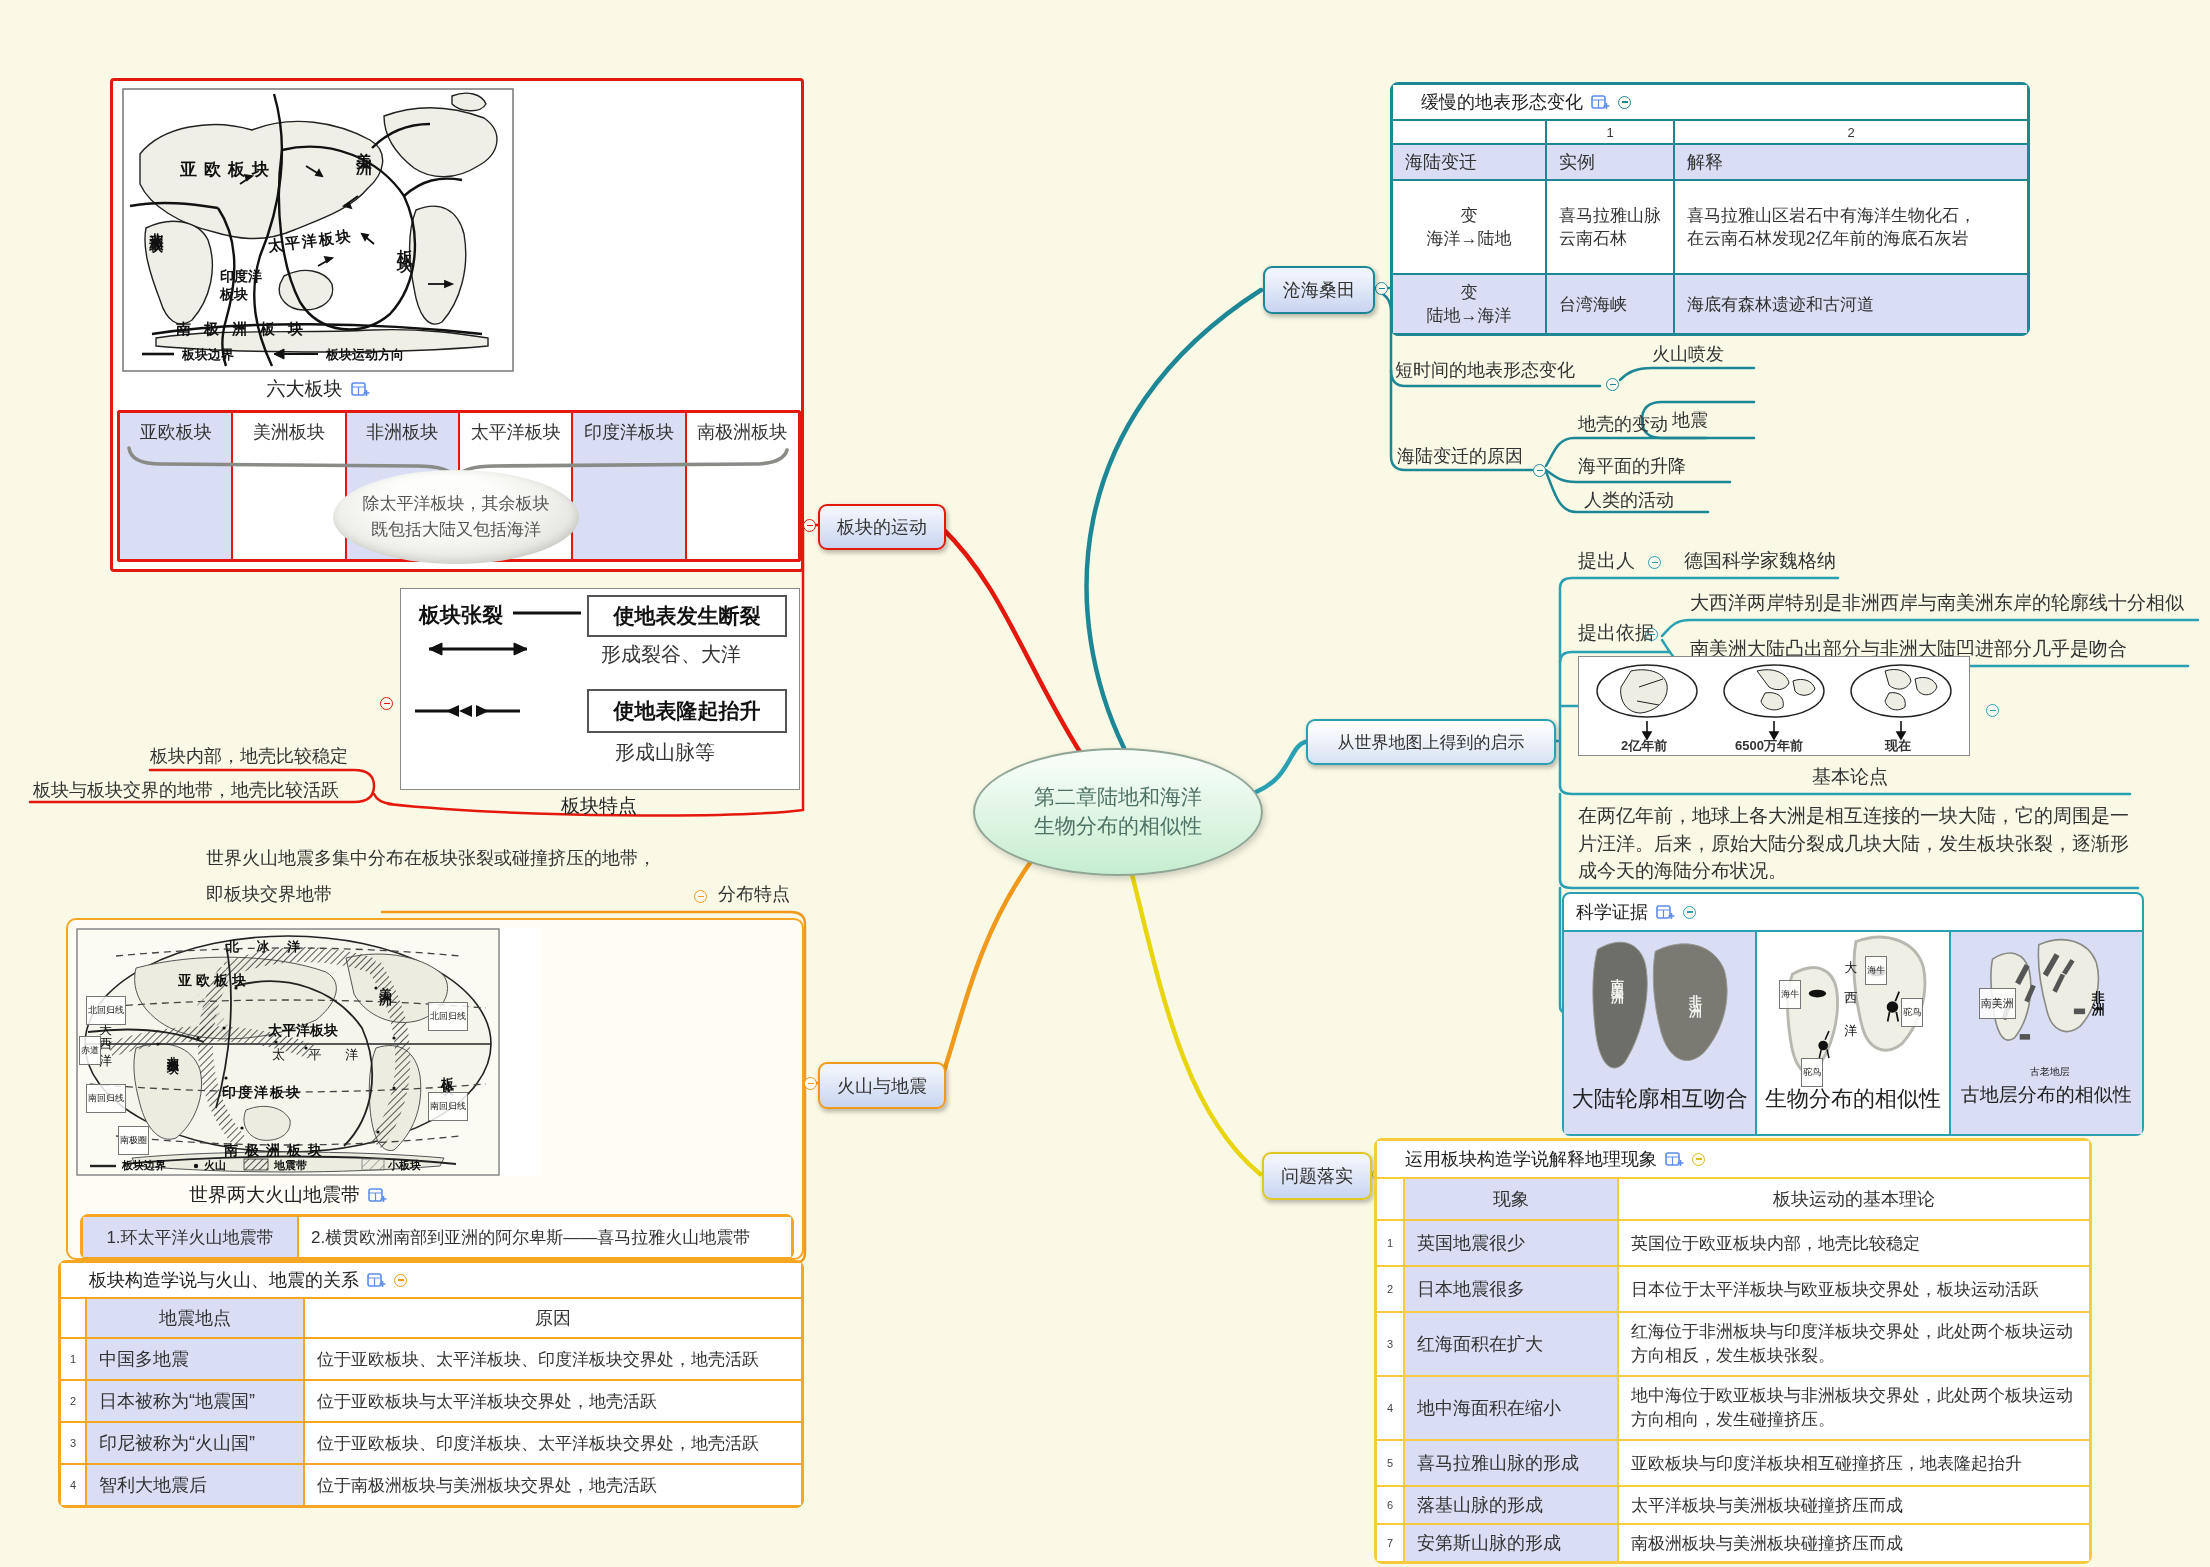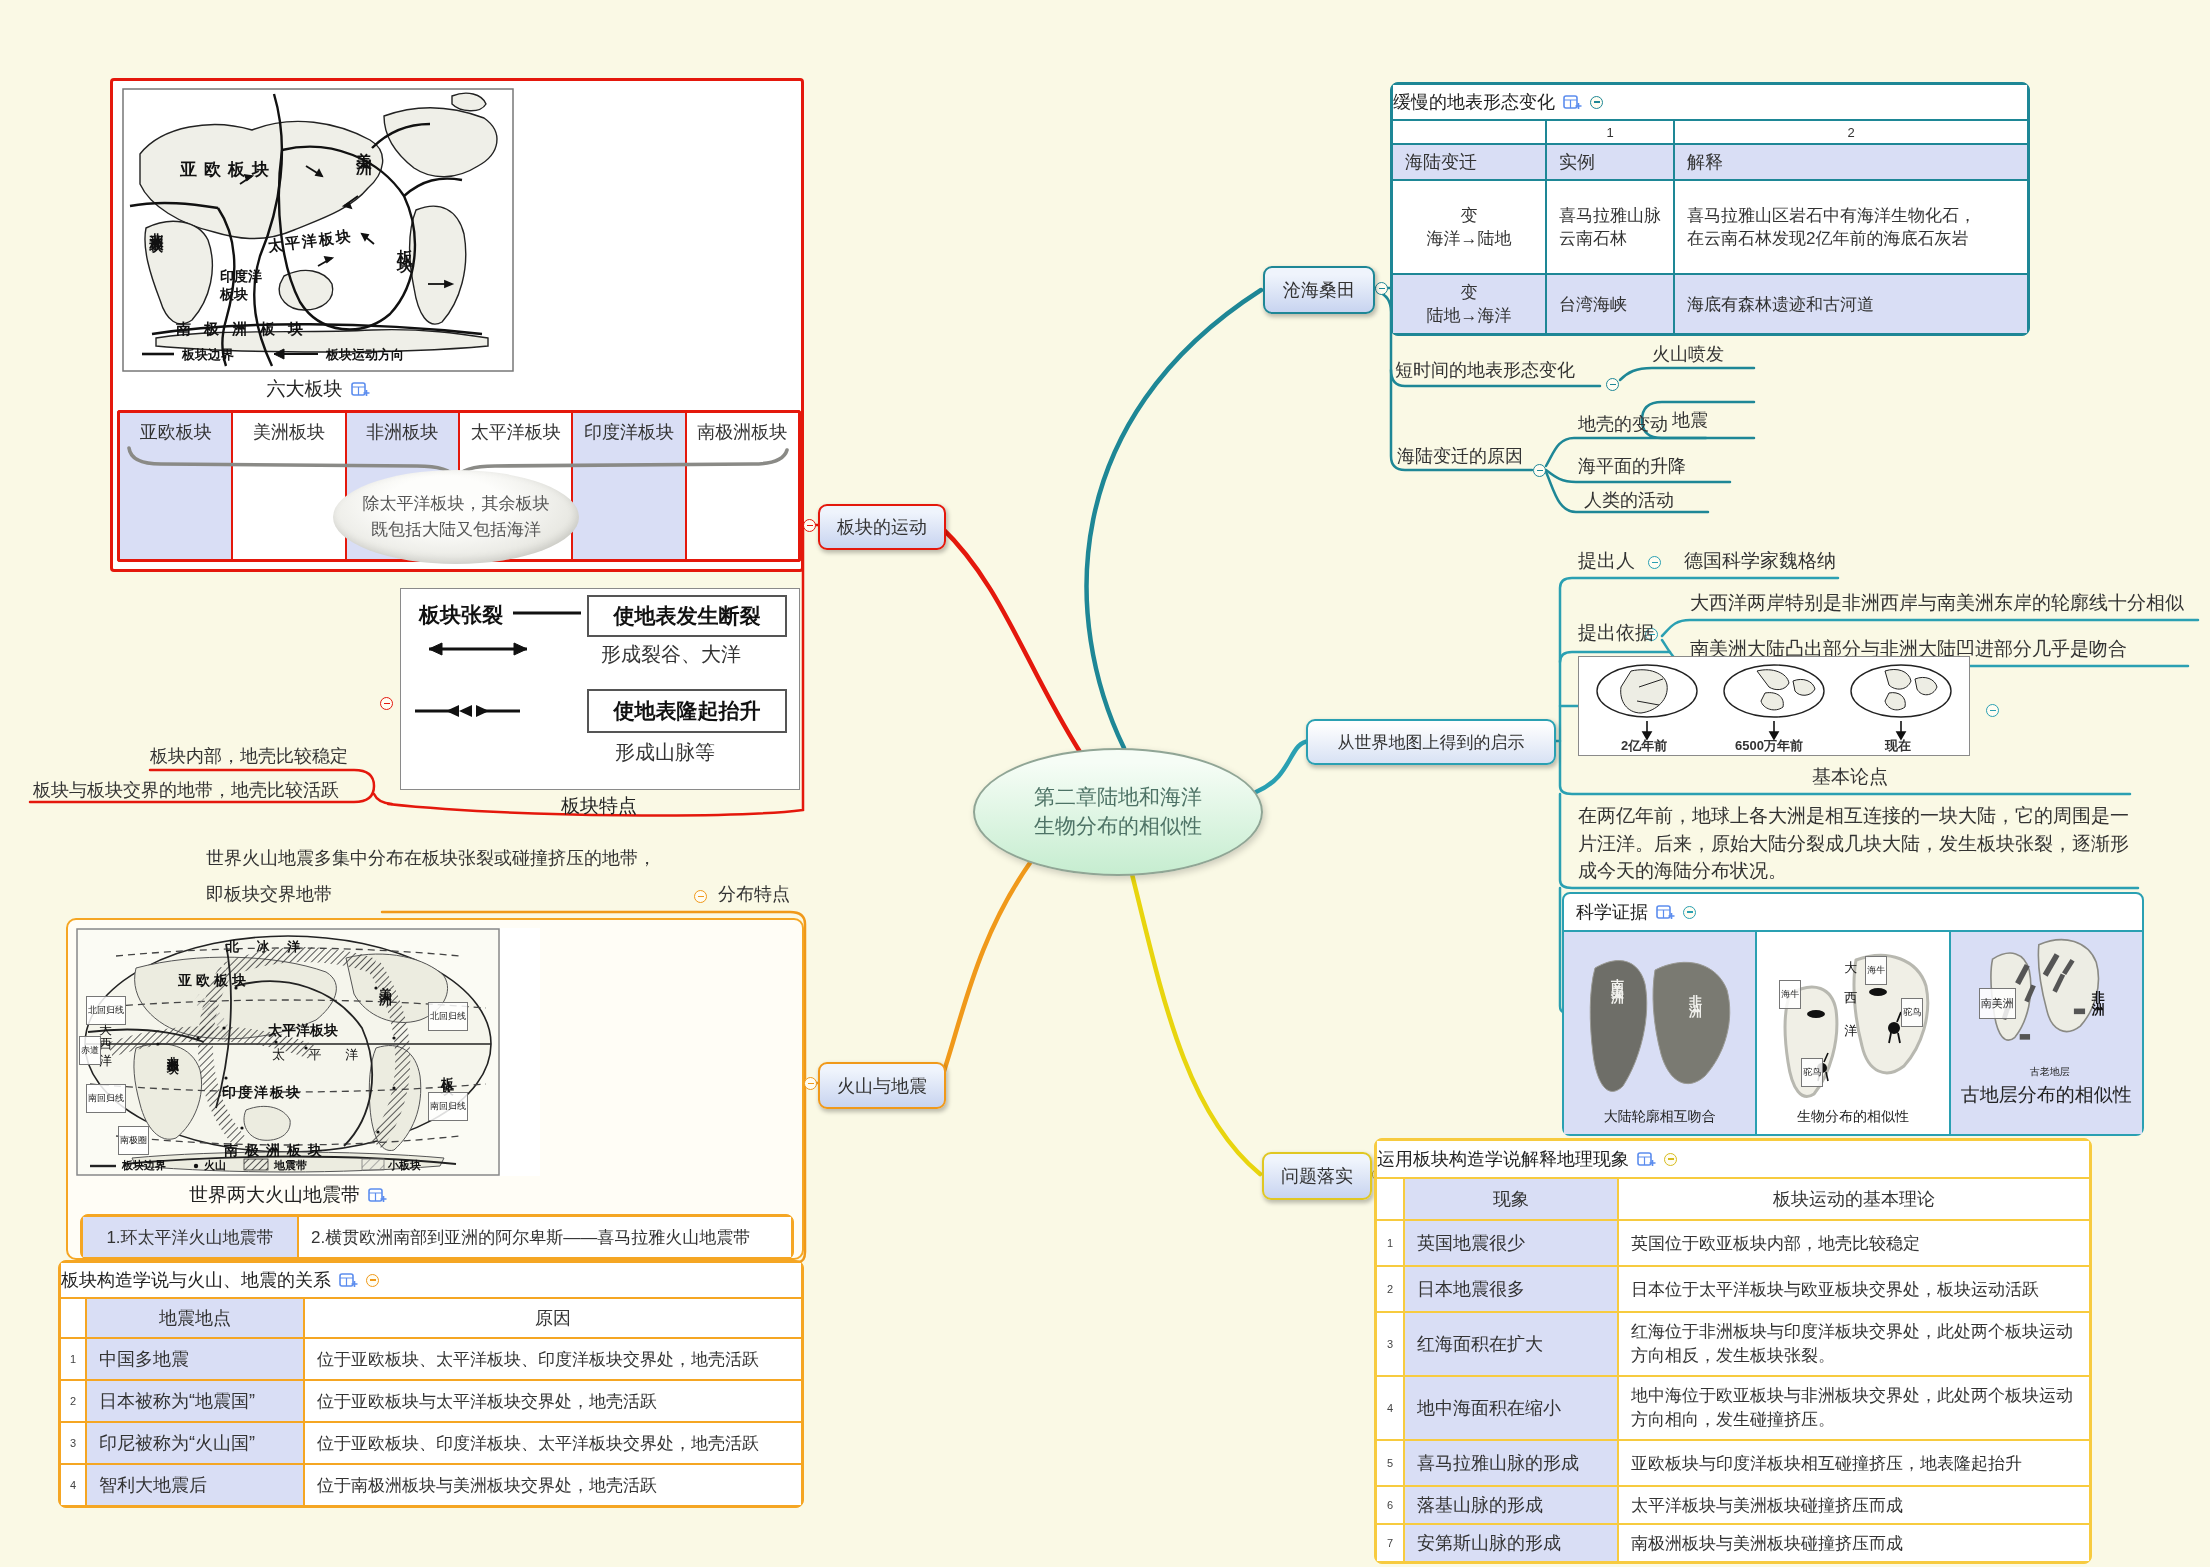--- a/index.html
+++ b/index.html
@@ -33,21 +33,21 @@
   
   .redbox{position:absolute;background:#FFFFFF;border:3px solid #E4180C;border-radius:4px;}
   .graybox{position:absolute;background:#FFFFFF;border:1.5px solid #8A8A8A;}
   .orangebox{position:absolute;background:#FFFDF6;border:2.5px solid #F5A623;border-radius:10px;}
   .mapframe{position:absolute;background:#fff;}
   .map-label{position:absolute;color:#111;font-weight:bold;}
 
   
   .tbl{position:absolute;display:grid;gap:2px;padding:2px;border-radius:8px;overflow:hidden;}
   .tbl>div{background:#fff;display:flex;align-items:center;}
-  .tbl .ttl{grid-column:1/-1;font-size:18px;gap:8px;padding:0 0;color:#222;}
+  .tbl .ttl{grid-column:1/-1;font-size:18px;gap:8px;padding:0 28px;color:#222;}
   .tbl .blue{background:#D9DEF5;}
   .tbl .cen{justify-content:center;text-align:center;}
   .tbl .num{font-size:11px;color:#444;justify-content:center;}
   .tbl .pl{padding-left:12px;padding-right:8px;}
   .t-teal{background:#1E8796;border:1px solid #1E8796;}
   .t-orange{background:#F5A623;border:1px solid #F5A623;}
   .t-yellow{background:#F7CB3F;border:1px solid #F7CB3F;}
   .t-red{background:#E4180C;border:1.5px solid #E4180C;border-radius:2px;}
 
   
@@ -64,21 +64,21 @@
 
   .cap{display:flex;align-items:center;justify-content:center;gap:8px;font-size:19px;color:#222;}
 
   .note-ellipse{position:absolute;border-radius:50%;
         background:radial-gradient(ellipse at 45% 35%,#FDFDFB 30%,#DADAD2 95%);
         box-shadow:inset -2px -3px 8px rgba(0,0,0,.12);
         display:flex;align-items:center;justify-content:center;text-align:center;
         font-size:17px;color:#555;line-height:1.55;}
 
   .evpanel{display:flex;flex-direction:column;align-items:center;justify-content:flex-end;position:relative;}
-  .evcap{font-size:14px;color:#222;padding-bottom:8px;}
+  .evcap{font-size:22px;color:#222;padding-bottom:20px;}
   .tinybox{position:absolute;font-size:9px;color:#222;border:1px solid #777;background:rgba(255,255,255,.85);padding:8px 1px;line-height:1.2;}
 </style>
 </head>
 <body>
 
 <div id="canvas">
 
   <svg id="links" width="2210" height="1567">
     <g fill="none" stroke-linecap="round">
 

